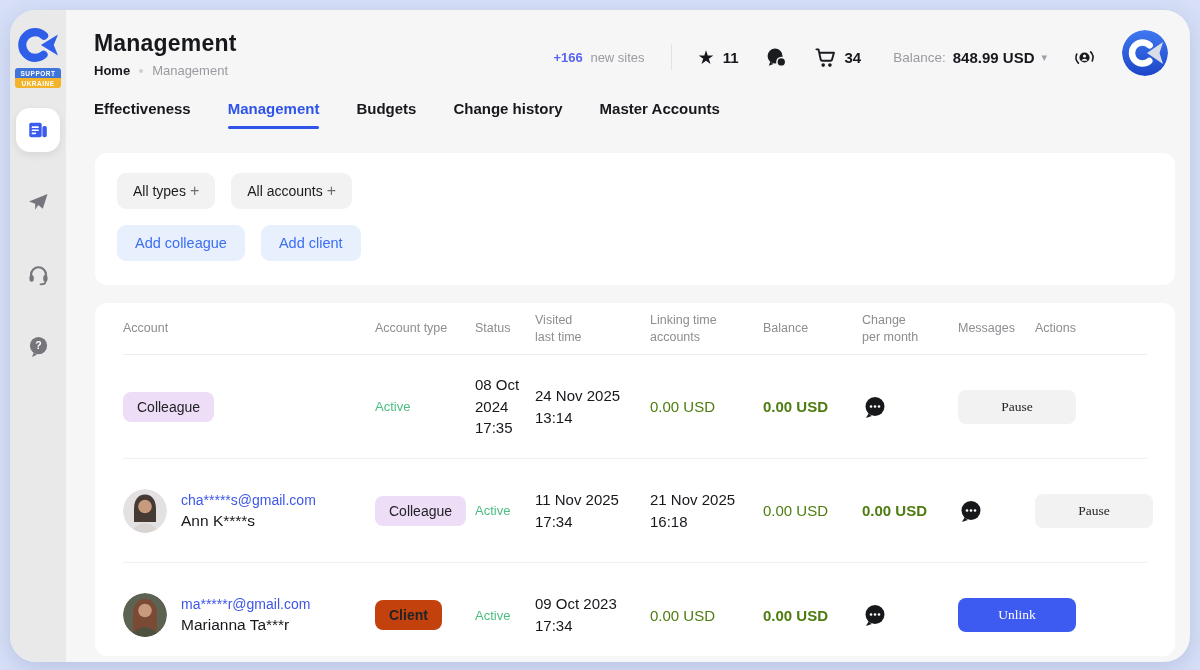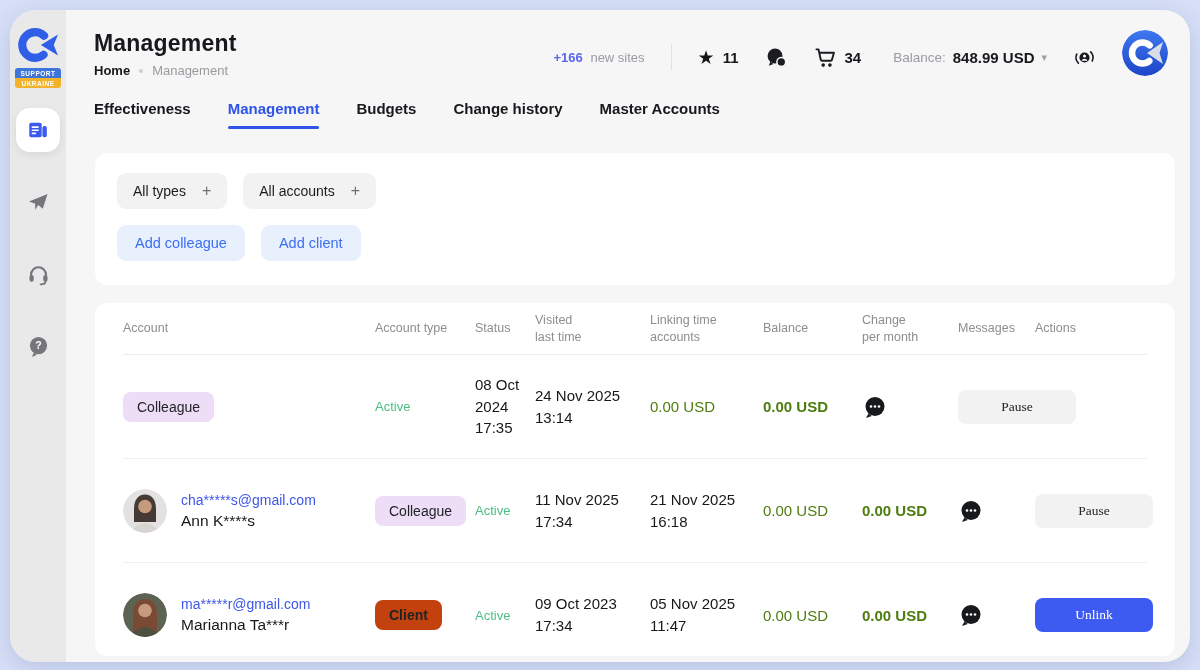--- a/index.html
+++ b/index.html
@@ -44,21 +44,21 @@
   
   .tabs { display:flex; gap:37px; margin:14px 0 0 28px; flex:0 0 auto; }
   .tab { font-size:15px; font-weight:700; color:#17181c; cursor:pointer; padding-bottom:12px; position:relative; }
   .tab.active { color:#2d53e8; }
   .tab.active::after { content:""; position:absolute; left:0; right:0; bottom:0; height:3px; border-radius:2px; background:#2d53e8; }
   
   .filter-card { background:#fff; border-radius:12px; margin:24px 15px 0 29px; padding:20px 22px; flex:0 0 132px; }
   .pill-row { display:flex; gap:16px; }
   .pill-row + .pill-row { margin-top:16px; }
   .filter-pill { background:#f2f2f3; border:none; border-radius:9px; height:36px; padding:0 16px;
-                 font-size:14px; color:#1c1c1f; display:inline-flex; align-items:center; gap:16px;
+                 font-size:14px; color:#1c1c1f; display:inline-flex; align-items:center; gap:4px;
                  cursor:pointer; font-family:inherit; }
   .plus { color:#6f6f73; font-size:16px; font-weight:400; }
   .add-btn { background:#e8f0fd; border:none; border-radius:9px; height:36px; padding:0 18px;
              font-size:14.5px; color:#3c6ef0; cursor:pointer; font-family:inherit; }
   
   .table-card { background:#fff; border-radius:12px; margin:18px 15px 6px 29px; flex:1 1 auto; overflow:hidden;
                 padding:0 28px; }
   .t-grid { display:grid; grid-template-columns:252px 100px 60px 115px 113px 99px 96px 77px 1fr; align-items:center; }
   .t-head { height:52px; border-bottom:1px solid #ececee; }
   .th span { display:block; font-size:12.5px; color:#8d8d92; line-height:1.35; }
@@ -355,24 +355,20 @@
               <div class="acct-email">ma*****r@gmail.com</div>
               <div class="acct-name">Marianna Ta***r</div>
             </div>
           </div>
           <div><span class="type-pill" style="background-color: #c2410c; font-weight: bold;">Client</span></div>
           <div class="status">Active</div>
           <div class="dcell">
               <div>09 Oct 2023</div>
               <div>17:34</div>
             </div>
-          <div class="dcell">
-              <div>05 Nov 2025</div>
-              <div>11:47</div>
-            </div>
           <div class="money">0.00 USD</div>
           <div class="money bold">0.00 USD</div>
           <div class="msg-btn">
             <svg width="26" height="26" viewBox="0 0 26 26">
               <circle cx="13" cy="12.5" r="9.5" fill="#17181c"></circle>
               <path d="M6.5 19.5 4 24l5.8-2z" fill="#17181c"></path>
               <circle cx="9" cy="12.5" r="1.3" fill="#fff"></circle>
                 <circle cx="13" cy="12.5" r="1.3" fill="#fff"></circle>
                 <circle cx="17" cy="12.5" r="1.3" fill="#fff"></circle>
             </svg>

